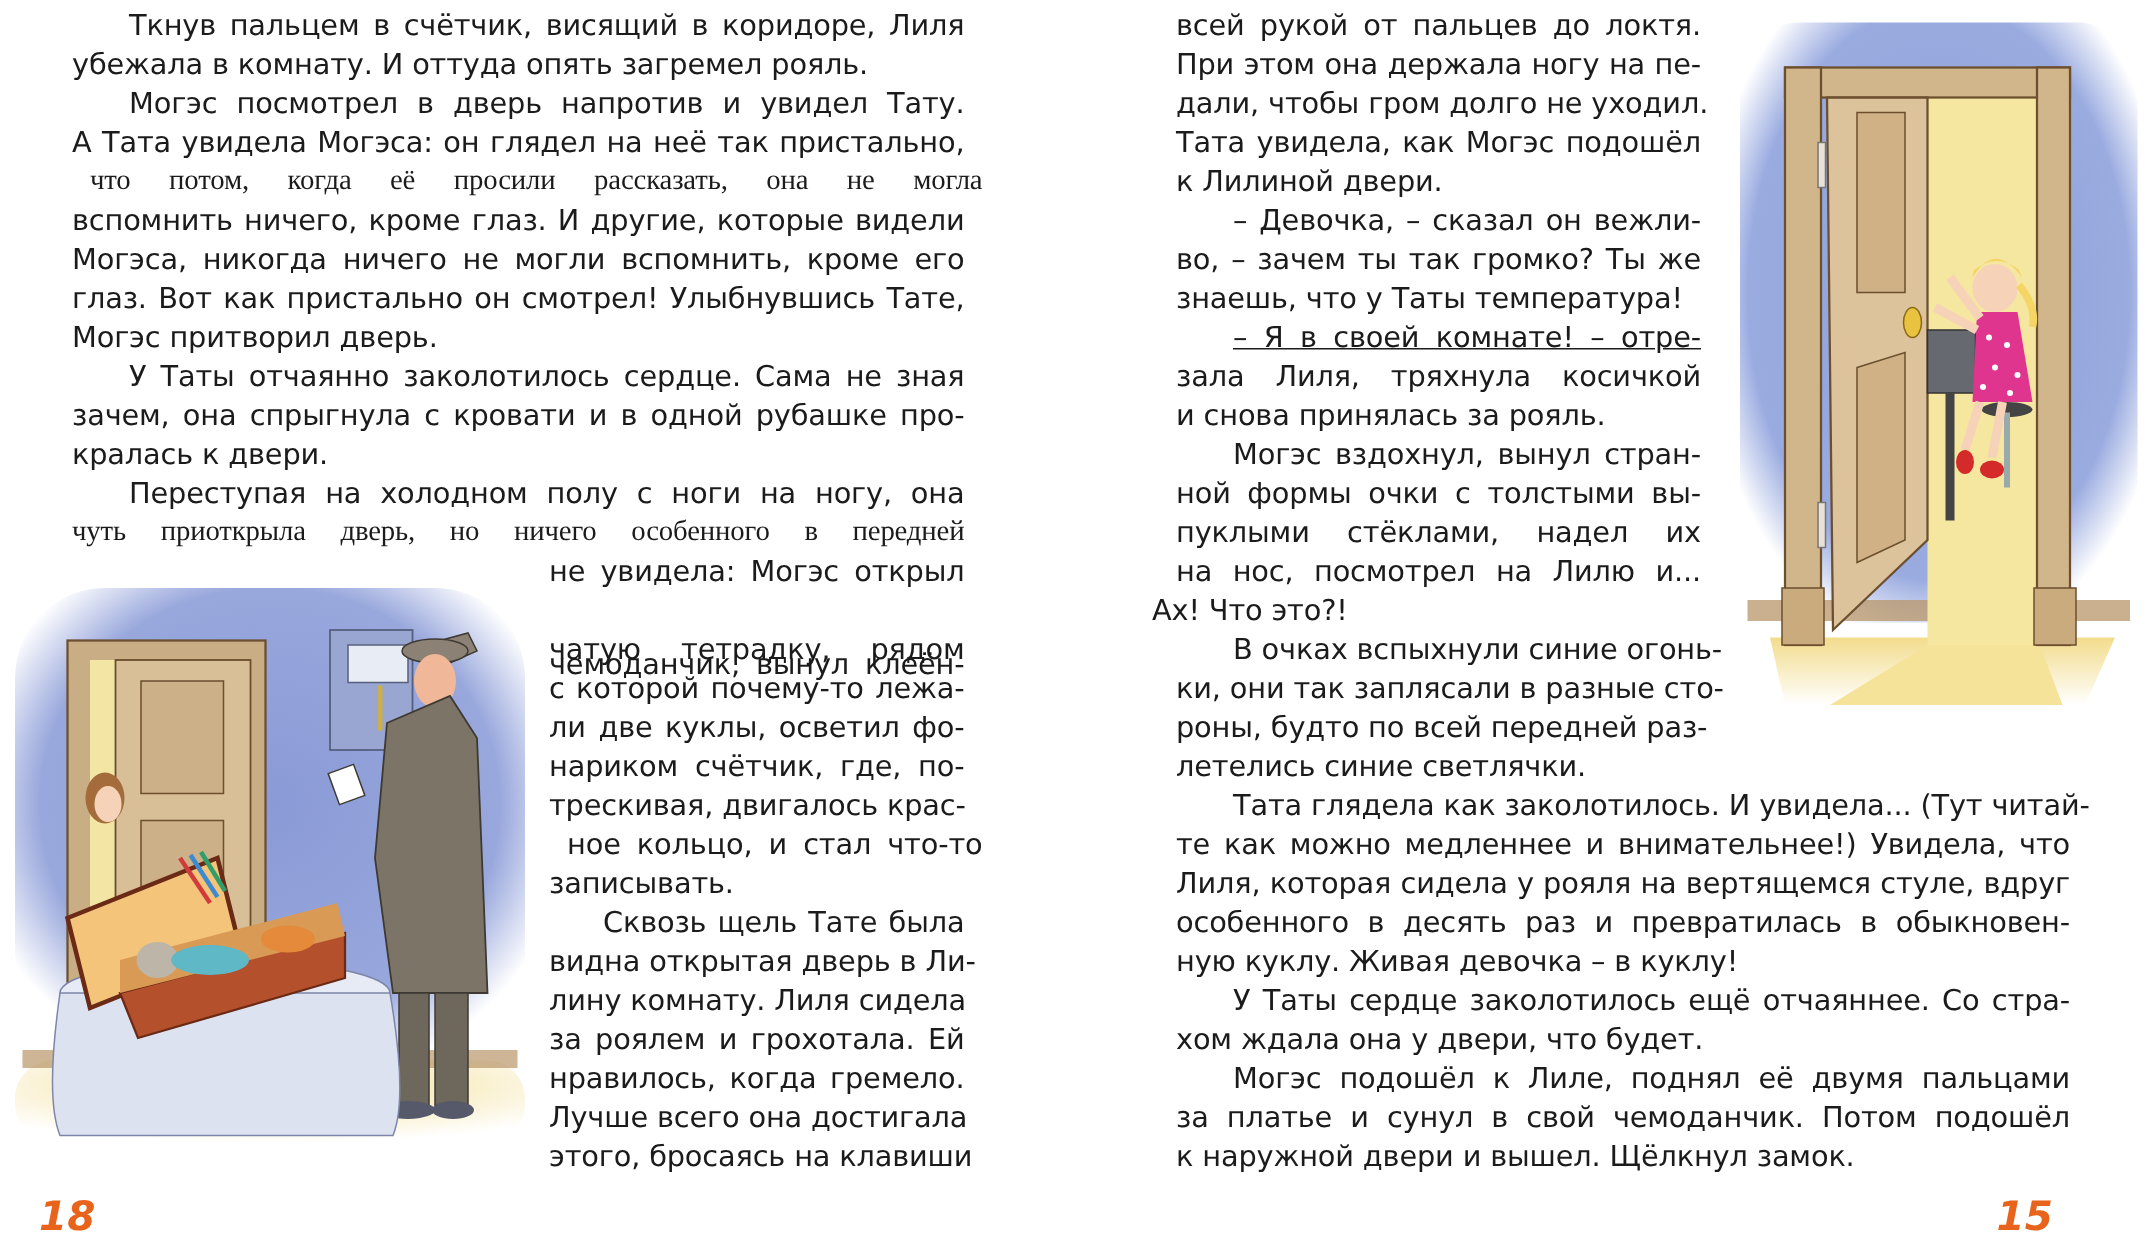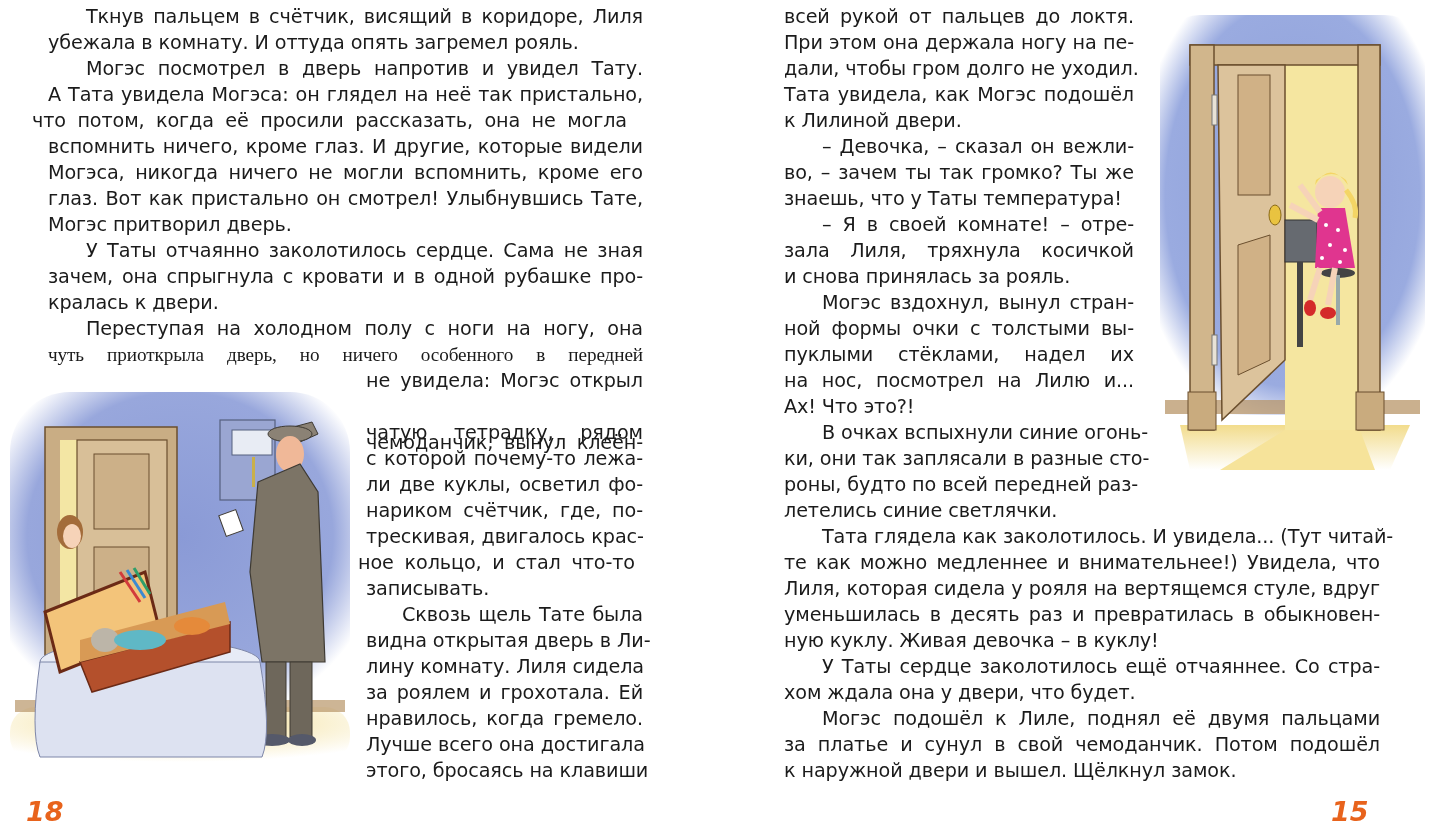--- a/index.html
+++ b/index.html
@@ -18,41 +18,41 @@
 </head>
 <body>
 
 <div class="page page-left">
 
   <div>
     <div class="line" style="left:48px;width:595px;top:4px;text-indent:38px;">Ткнув пальцем в счётчик, висящий в коридоре, Лиля</div>
     <div class="line last" style="left:48px;width:595px;top:30px;">убежала в комнату. И оттуда опять загремел рояль.</div>
     <div class="line" style="left:48px;width:595px;top:56px;text-indent:38px;">Могэс посмотрел в дверь напротив и увидел Тату.</div>
     <div class="line" style="left:48px;width:595px;top:82px;">А Тата увидела Могэса: он глядел на неё так пристально,</div>
-    <div class="line" style="left:32px;width:595px;top:108px;">что потом, когда её просили рассказать, она не могла</div>
+    <div class="line" style="left:60px;width:595px;top:108px;font-family:Liberation Serif, serif;">что потом, когда её просили рассказать, она не могла</div>
     <div class="line" style="left:48px;width:595px;top:134px;">вспомнить ничего, кроме глаз. И другие, которые видели</div>
     <div class="line" style="left:48px;width:595px;top:160px;">Могэса, никогда ничего не могли вспомнить, кроме его</div>
     <div class="line" style="left:48px;width:595px;top:186px;">глаз. Вот как пристально он смотрел! Улыбнувшись Тате,</div>
     <div class="line last" style="left:48px;width:595px;top:212px;">Могэс притворил дверь.</div>
     <div class="line" style="left:48px;width:595px;top:238px;text-indent:38px;">У Таты отчаянно заколотилось сердце. Сама не зная</div>
     <div class="line" style="left:48px;width:595px;top:264px;">зачем, она спрыгнула с кровати и в одной рубашке про-</div>
     <div class="line last" style="left:48px;width:595px;top:290px;">кралась к двери.</div>
     <div class="line" style="left:48px;width:595px;top:316px;text-indent:38px;">Переступая на холодном полу с ноги на ногу, она</div>
     <div class="line" style="left:48px;width:595px;top:342px;font-family:Liberation Serif, serif;">чуть приоткрыла дверь, но ничего особенного в передней</div>
   </div>
 
   <div>
     <div class="line" style="left:366px;width:277px;top:368px;">не увидела: Могэс открыл</div>
     <div class="line" style="left:366px;width:277px;top:394px;margin-top:36px;">чемоданчик, вынул клеён-</div>
     <div class="line" style="left:366px;width:277px;top:420px;">чатую тетрадку, рядом</div>
     <div class="line" style="left:366px;width:277px;top:446px;">с которой почему-то лежа-</div>
     <div class="line" style="left:366px;width:277px;top:472px;">ли две куклы, осветил фо-</div>
     <div class="line" style="left:366px;width:277px;top:498px;">нариком счётчик, где, по-</div>
     <div class="line" style="left:366px;width:277px;top:524px;">трескивая, двигалось крас-</div>
-    <div class="line" style="left:358px;width:277px;top:550px;">ное кольцо, и стал что-то</div>
+    <div class="line" style="left:378px;width:277px;top:550px;">ное кольцо, и стал что-то</div>
     <div class="line last" style="left:366px;width:277px;top:576px;">записывать.</div>
     <div class="line" style="left:366px;width:277px;top:602px;text-indent:36px;">Сквозь щель Тате была</div>
     <div class="line" style="left:366px;width:277px;top:628px;">видна открытая дверь в Ли-</div>
     <div class="line" style="left:366px;width:277px;top:654px;">лину комнату. Лиля сидела</div>
     <div class="line" style="left:366px;width:277px;top:680px;">за роялем и грохотала. Ей</div>
     <div class="line" style="left:366px;width:277px;top:706px;">нравилось, когда гремело.</div>
     <div class="line" style="left:366px;width:277px;top:732px;">Лучше всего она достигала</div>
     <div class="line" style="left:366px;width:277px;top:758px;">этого, бросаясь на клавиши</div>
   </div>
 
@@ -117,39 +117,39 @@
 <div class="page page-right">
   <div>
     <div class="line" style="left:67px;width:350px;top:4px;">всей рукой от пальцев до локтя.</div>
     <div class="line" style="left:67px;width:350px;top:30px;">При этом она держала ногу на пе-</div>
     <div class="line" style="left:67px;width:350px;top:56px;">дали, чтобы гром долго не уходил.</div>
     <div class="line" style="left:67px;width:350px;top:82px;">Тата увидела, как Могэс подошёл</div>
     <div class="line last" style="left:67px;width:350px;top:108px;">к Лилиной двери.</div>
     <div class="line" style="left:67px;width:350px;top:134px;text-indent:38px;">– Девочка, – сказал он вежли-</div>
     <div class="line" style="left:67px;width:350px;top:160px;">во, – зачем ты так громко? Ты же</div>
     <div class="line last" style="left:67px;width:350px;top:186px;">знаешь, что у Таты температура!</div>
-    <div class="line" style="left:67px;width:350px;top:212px;text-indent:38px;">– Я в своей комнате! – отре-</div>
+    <div class="line" style="left:67px;width:350px;top:212px;text-indent:38px;text-decoration:underline;">– Я в своей комнате! – отре-</div>
     <div class="line" style="left:67px;width:350px;top:238px;">зала Лиля, тряхнула косичкой</div>
     <div class="line last" style="left:67px;width:350px;top:264px;">и снова принялась за рояль.</div>
     <div class="line" style="left:67px;width:350px;top:290px;text-indent:38px;">Могэс вздохнул, вынул стран-</div>
     <div class="line" style="left:67px;width:350px;top:316px;">ной формы очки с толстыми вы-</div>
     <div class="line" style="left:67px;width:350px;top:342px;">пуклыми стёклами, надел их</div>
     <div class="line" style="left:67px;width:350px;top:368px;">на нос, посмотрел на Лилю и...</div>
-    <div class="line last" style="left:67px;width:350px;top:394px;">Ах! Что это?!</div>
+    <div class="line last" style="left:51px;width:350px;top:394px;">Ах! Что это?!</div>
     <div class="line" style="left:67px;width:350px;top:420px;text-indent:38px;">В очках вспыхнули синие огонь-</div>
     <div class="line" style="left:67px;width:350px;top:446px;">ки, они так заплясали в разные сто-</div>
     <div class="line" style="left:67px;width:350px;top:472px;">роны, будто по всей передней раз-</div>
     <div class="line last" style="left:67px;width:350px;top:498px;">летелись синие светлячки.</div>
   </div>
 
   <div>
     <div class="line" style="left:67px;width:596px;top:524px;text-indent:38px;">Тата глядела как заколотилось. И увидела... (Тут читай-</div>
     <div class="line" style="left:67px;width:596px;top:550px;">те как можно медленнее и внимательнее!) Увидела, что</div>
     <div class="line" style="left:67px;width:596px;top:576px;">Лиля, которая сидела у рояля на вертящемся стуле, вдруг</div>
-    <div class="line" style="left:67px;width:596px;top:602px;">уменьшилась в десять раз и превратилась в обыкновен-</div>
+    <div class="line" style="left:67px;width:596px;top:602px;">особенного в десять раз и превратилась в обыкновен-</div>
     <div class="line last" style="left:67px;width:596px;top:628px;">ную куклу. Живая девочка – в куклу!</div>
     <div class="line" style="left:67px;width:596px;top:654px;text-indent:38px;">У Таты сердце заколотилось ещё отчаяннее. Со стра-</div>
     <div class="line last" style="left:67px;width:596px;top:680px;">хом ждала она у двери, что будет.</div>
     <div class="line" style="left:67px;width:596px;top:706px;text-indent:38px;">Могэс подошёл к Лиле, поднял её двумя пальцами</div>
     <div class="line" style="left:67px;width:596px;top:732px;">за платье и сунул в свой чемоданчик. Потом подошёл</div>
     <div class="line last" style="left:67px;width:596px;top:758px;">к наружной двери и вышел. Щёлкнул замок.</div>
   </div>
 
   <div class="illus" style="left:433px;top:0;width:283px;height:480px;">
     <svg width="283" height="480" viewBox="0 0 283 480">

